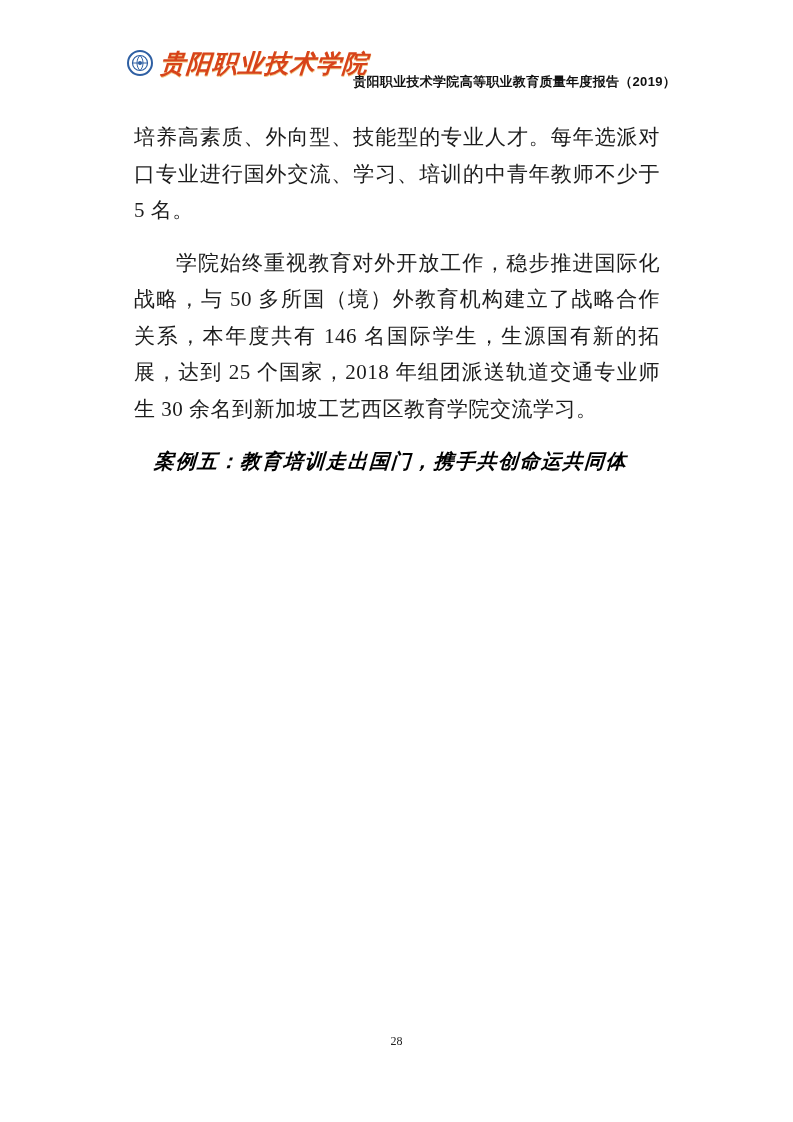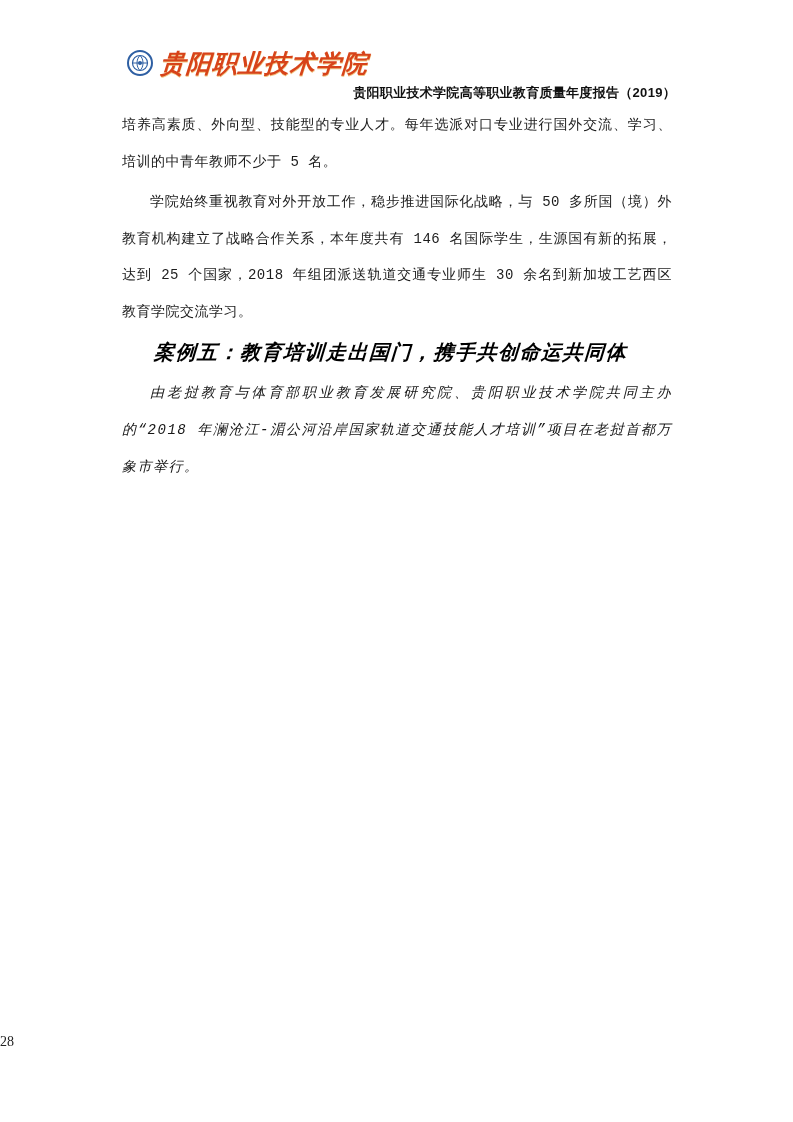--- a/index.html
+++ b/index.html
@@ -38,44 +38,43 @@
     letter-spacing: 1px;
     color: var(--calligraphy_red, #d7431a);
     text-shadow: 0.5px 0.5px 0 rgba(230,150,30,0.55);
     white-space: nowrap;
     line-height: 1;
     transform: skewX(-4deg);
   }
   .report-title {
     position: absolute;
     right: 117px;
-    top: 84px;
+    top: 73px;
     font-family: "Liberation Sans", sans-serif;
     font-size: 13px;
     font-weight: bold;
     letter-spacing: 0.3px;
     color: #111;
     white-space: nowrap;
   }
 
   
   .doc-body {
     position: absolute;
     left: 118px;
     top: 103px;
     width: 558px;
   }
   .para {
-    margin: 4px;
-    font-size: 14px;
+    margin: 16px;
+    font-size: 21px;
     line-height: 36.5px;
     text-align: justify;
     letter-spacing: 0.5px;
     color: var(--text, #1c1c1c);
-    font-family: Liberation Mono, monospace;
   }
   .para.indent { text-indent: 2em; }
   .case-heading {
     margin: 0;
     font-size: 20px;
     line-height: 37px;
     font-weight: bold;
     font-style: italic;
     text-indent: 1.8em;
     letter-spacing: 1.5px;
@@ -88,22 +87,22 @@
     line-height: 37px;
     color: #161616;
   }
 
   
   .page-number {
     position: absolute;
     left: 0;
     top: 1034px;
     width: 100%;
-    text-align: left;
-    font-size: 14px;
+    text-align: center;
+    font-size: 12px;
     color: #222;
   }
 </style>
 </head>
 <body>
 
 <div class="page">
 
   <div class="brand">
     <svg class="emblem" viewBox="0 0 26 26">
@@ -114,18 +113,17 @@
     </svg>
     <div class="school-name">贵阳职业技术学院</div>
   </div>
 
   <div class="report-title">贵阳职业技术学院高等职业教育质量年度报告（2019）</div>
 
   <div class="doc-body">
     <p class="para">培养高素质、外向型、技能型的专业人才。每年选派对口专业进行国外交流、学习、培训的中青年教师不少于 5 名。</p>
     <p class="para indent">学院始终重视教育对外开放工作，稳步推进国际化战略，与 50 多所国（境）外教育机构建立了战略合作关系，本年度共有 146 名国际学生，生源国有新的拓展，达到 25 个国家，2018 年组团派送轨道交通专业师生 30 余名到新加坡工艺西区教育学院交流学习。</p>
     <p class="case-heading">案例五：教育培训走出国门，携手共创命运共同体</p>
-    <p class="para script indent">由老挝教育与体育部职业教育发展研究院、贵阳职业技术学院共同主办的“2018 年澜沧江-湄公河沿岸国家轨道交通技能人才培训”项目在老挝首都万象市举行。</p>
   </div>
 
   <div class="page-number">28</div>
 
 </div>
 
 </body></html>

